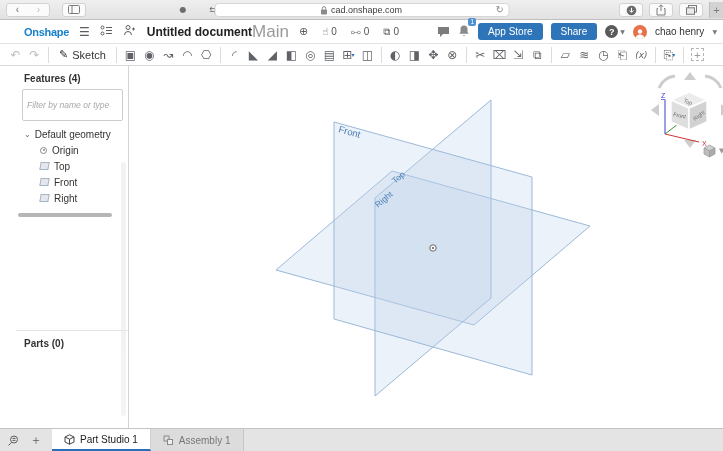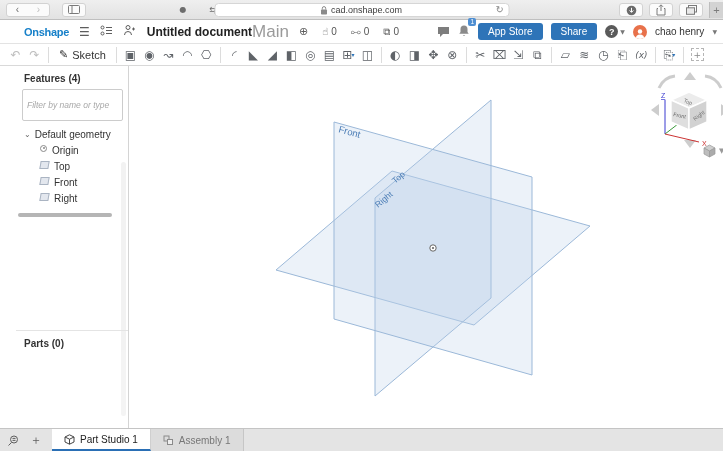--- a/index.html
+++ b/index.html
@@ -68,21 +68,21 @@
   .sidebar { width:113px; height:100%; background:#fff; border-right:1px solid #d4d4d4;
     position:relative; }
   .panel-title { font-size:10px; font-weight:bold; color:#333; padding:7px 0 5px 8px; }
   .filter-input { display:block; width:101px; margin-left:6px; height:32px; border:1px solid #ccc;
     border-radius:2px; font-size:8.5px; font-style:italic; padding-left:4px; color:#444;
     font-family:"Liberation Sans",sans-serif; }
   .filter-input::placeholder { color:#a8a8a8; }
   .tree { margin-top:6px; font-size:10px; color:#333; }
   .tree-root { display:flex; align-items:center; gap:4px; padding:2px 0 2px 8px; }
   .tree-chev { font-size:8px; color:#666; }
-  .tree-item { display:flex; align-items:flex-start; gap:5px; padding:2.5px 0 2.5px 24px; }
+  .tree-item { display:flex; align-items:center; gap:5px; padding:2.5px 0 2.5px 24px; }
   .icon-origin { width:7px; height:7px; border:1px solid #8a8a8a; border-radius:50%; position:relative; }
   .icon-origin::after { content:""; position:absolute; left:1.5px; top:1.5px; width:2px; height:2px;
     background:#8a8a8a; border-radius:50%; }
   .icon-plane { width:9px; height:8px; background:#e3e7ee; border:1px solid #aab4c2;
     transform:skewX(-10deg); }
   .rollback { height:4px; background:#b5b5b5; border-radius:2px; margin:7px 16px 0 2px; }
   .fp-scroll { position:absolute; right:2px; top:96px; width:5px; height:230px; background:#f2f2f2;
     border-radius:3px; }
   .parts-panel { position:absolute; left:0; top:264px; width:100%; border-top:1px solid #e4e4e4; }
   .pp-scroll { position:absolute; right:2px; top:284px; width:5px; height:66px; background:#f4f4f4;

